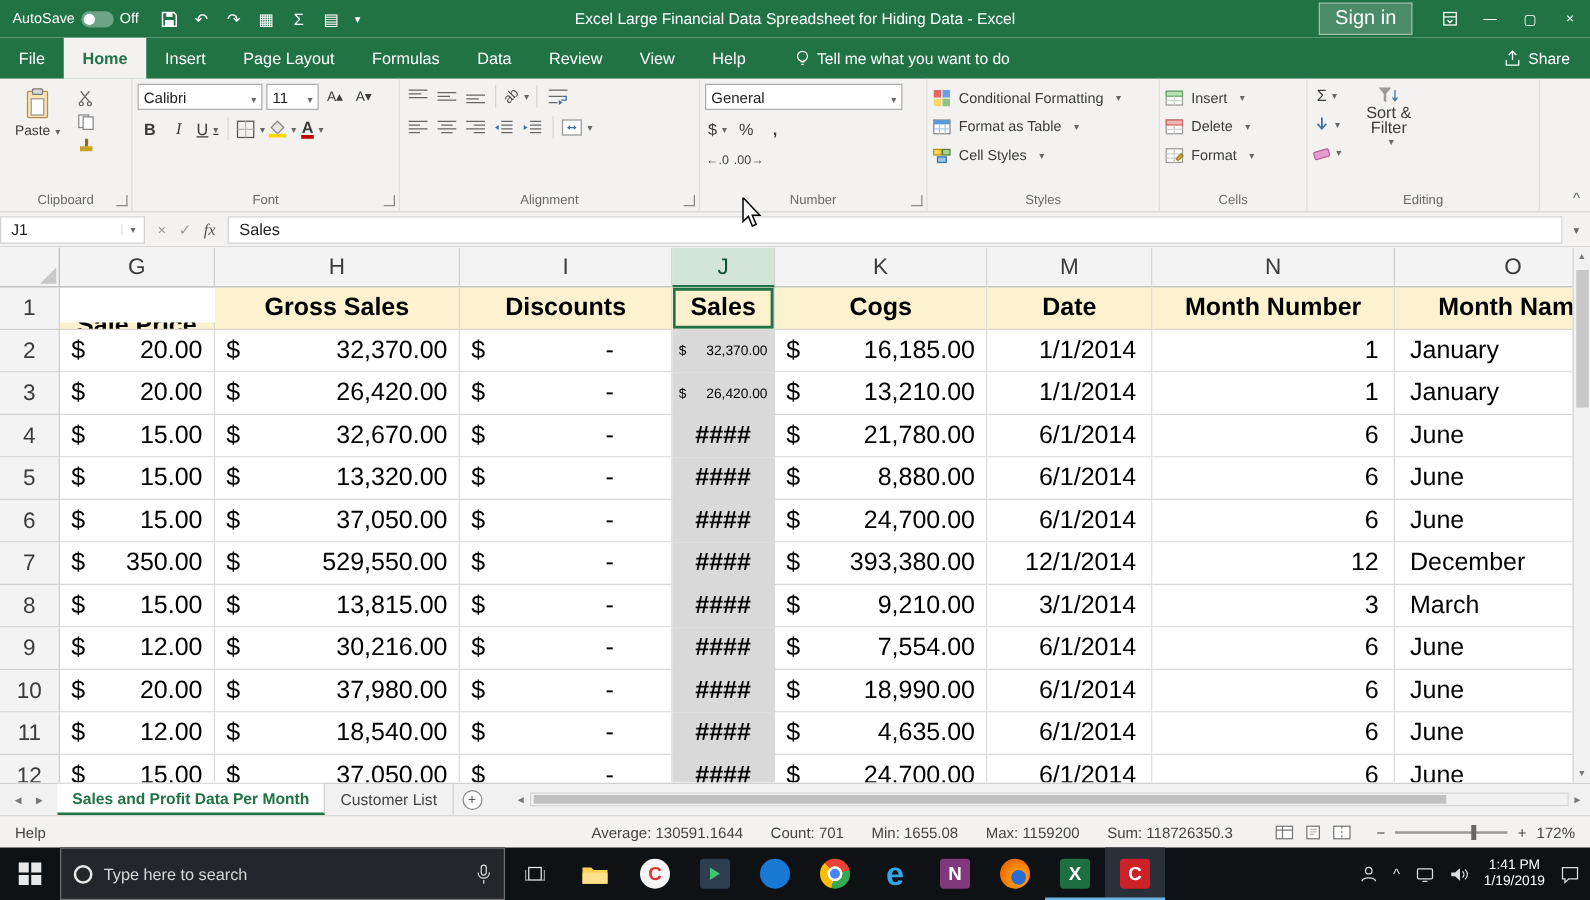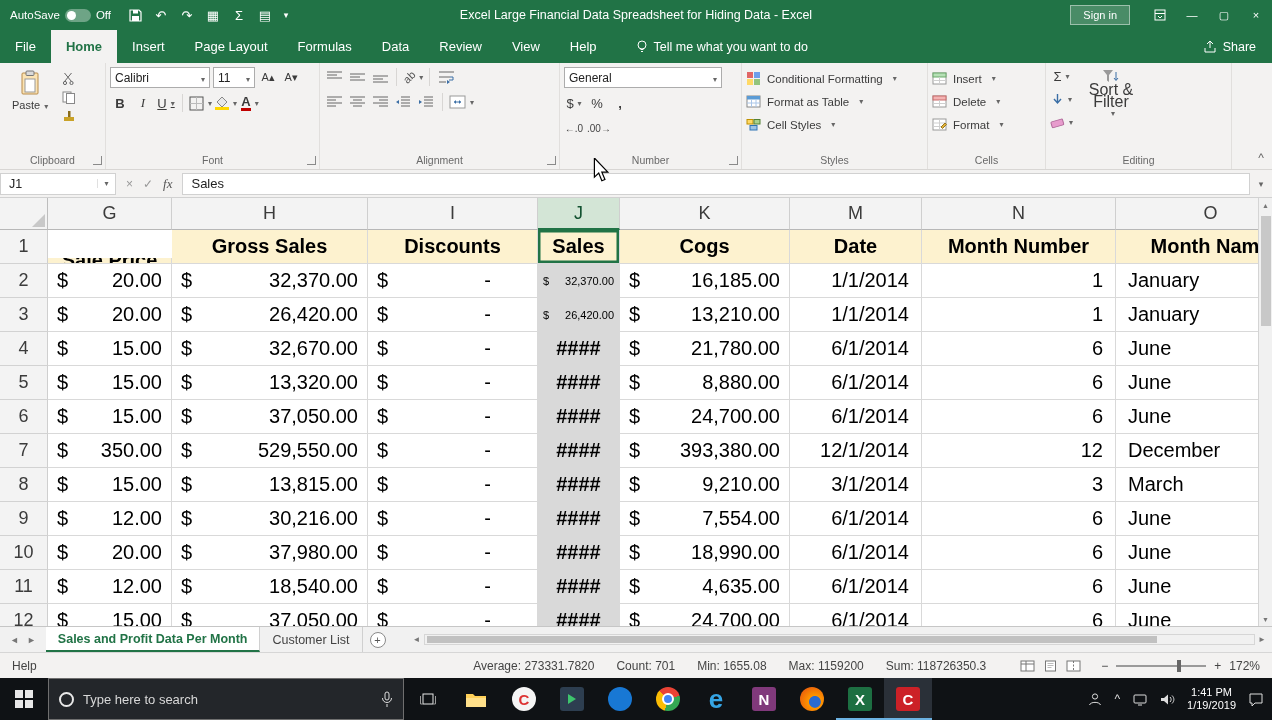--- a/index.html
+++ b/index.html
@@ -9,21 +9,21 @@
   
   #titlebar { height:30px; background:#217346; display:flex; align-items:center; color:#fff; position:relative; }
   .autosave { display:flex; align-items:center; gap:5px; margin-left:10px; font-size:11.5px; }
   .pill { width:26px; height:13px; border-radius:7px; background:rgba(255,255,255,.35); position:relative; }
   .pill::before { content:""; position:absolute; left:2px; top:2px; width:9px; height:9px; border-radius:50%; background:#fff; }
   .qat { display:flex; align-items:center; gap:2px; margin-left:12px; }
   .qbtn { width:24px; height:24px; display:flex; align-items:center; justify-content:center; font-size:13px; color:#fff; }
   .qbtn.small { font-size:9px; width:14px; }
   .tb-title { position:absolute; left:50%; transform:translateX(-50%); font-size:12.5px; white-space:nowrap; }
   .tb-right { margin-left:auto; display:flex; align-items:center; height:100%; }
-  .signin { background:rgba(255,255,255,.18); border:1px solid rgba(255,255,255,.45); font-size:11px; padding:3px 12px; margin-right:14px; }
+  .signin { background:rgba(255,255,255,.18); border:1px solid rgba(255,255,255,.45); font-size:16px; padding:3px 12px; margin-right:14px; }
   .winbtn { width:32px; height:100%; display:flex; align-items:center; justify-content:center; font-size:11px; }
 
   
   #tabrow { height:33px; background:#217346; display:flex; align-items:stretch; }
   .tab { display:flex; align-items:center; padding:0 15px; color:#fff; font-size:13px; }
   .tab.active { background:#f3f2f1; color:#217346; font-weight:bold; }
   .tellme { display:flex; align-items:center; gap:6px; margin-left:24px; color:#fff; font-size:12.5px; }
   .share { margin-left:auto; display:flex; align-items:center; gap:6px; color:#fff; font-size:12.5px; padding-right:16px; }
 
   
@@ -41,21 +41,21 @@
   .bold { font-weight:bold; }
   .ital { font-style:italic; font-family:"Liberation Serif",serif; }
   .unde { text-decoration:underline; }
   .colorA { border-bottom:3px solid #c00000; line-height:13px; font-weight:bold; }
   .fillico { border-bottom:3px solid #ffd700; line-height:13px; }
   .orient { display:inline-block; transform:rotate(-45deg); font-size:11px; color:#555; }
   .sep { width:1px; height:18px; background:#d8d6d4; margin:0 3px; }
   .stybtn { display:flex; align-items:center; gap:6px; font-size:11.5px; color:#3b3b3b; height:23px; white-space:nowrap; }
   .edit-left { display:flex; flex-direction:column; gap:4px; }
   .edit-left .ibtn { height:19px; }
-  .bigv { display:flex; flex-direction:column; align-items:center; width:64px; font-size:16px; color:#3b3b3b; text-align:center; line-height:12px; padding-top:2px; }
+  .bigv { display:flex; flex-direction:column; align-items:center; width:64px; font-size:13px; color:#3b3b3b; text-align:center; line-height:12px; padding-top:2px; }
   .deci { font-size:10px; color:#444; letter-spacing:0; }
   .ribbon-collapse { position:absolute; right:8px; bottom:4px; font-size:12px; color:#666; }
 
   
   #fbar { height:28px; background:#f3f2f1; display:flex; align-items:center; border-bottom:1px solid #d1d1d1; }
   .namebox { width:116px; background:#fff; border:1px solid #d1d1d1; height:22px; margin-left:0; display:flex; align-items:center; font-size:12.5px; color:#222; padding-left:8px; justify-content:space-between; }
   .nb-caret { border-left:1px solid #e0e0e0; width:18px; text-align:center; font-size:8px; color:#666; }
   .fxicons { display:flex; align-items:center; gap:10px; padding:0 10px; color:#999; font-size:12px; }
   .fxit { font-style:italic; font-family:"Liberation Serif",serif; color:#555; font-size:13px; }
   .fvalue { flex:1; background:#fff; border:1px solid #d1d1d1; height:22px; display:flex; align-items:center; padding-left:8px; font-size:13px; color:#222; }
@@ -761,21 +761,21 @@
     <div class="htrack">
         <div class="hthumb"></div>
       </div>
     <span>►</span>
   </div>
 </div>
 
 <div id="statusbar">
   <span class="ready">Help</span>
   <div class="stats">
-    <span>Average: 273331.7820</span>
+    <span>Average: 130591.1644</span>
     <span>Count: 701</span>
     <span>Min: 1655.08</span>
     <span>Max: 1159200</span>
     <span>Sum: 118726350.3</span>
   </div>
   <div class="views">
     <span>
         <svg width="15" height="12" viewBox="0 0 15 12">
           <rect x="1" y="1" width="13" height="10" fill="#fff" stroke="#777"></rect>
           <path d="M1 4h13M6 1v10" stroke="#777"></path>

